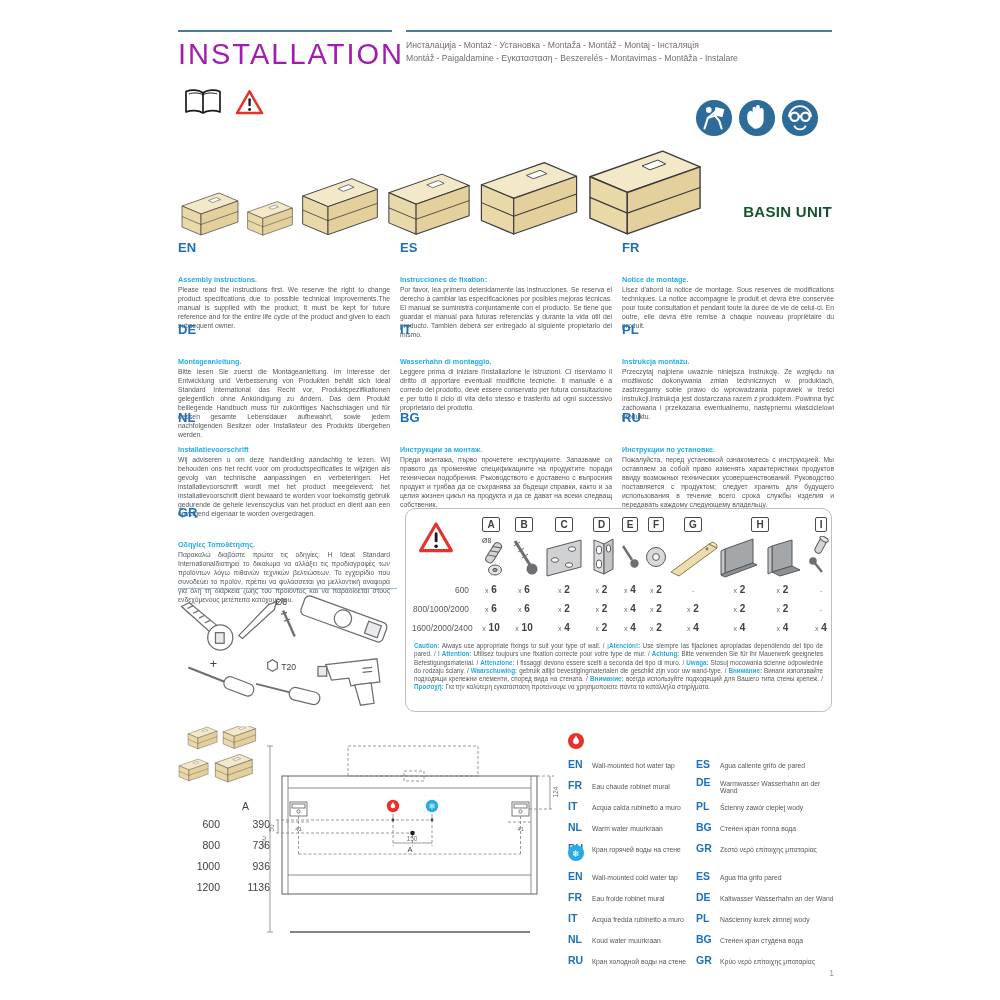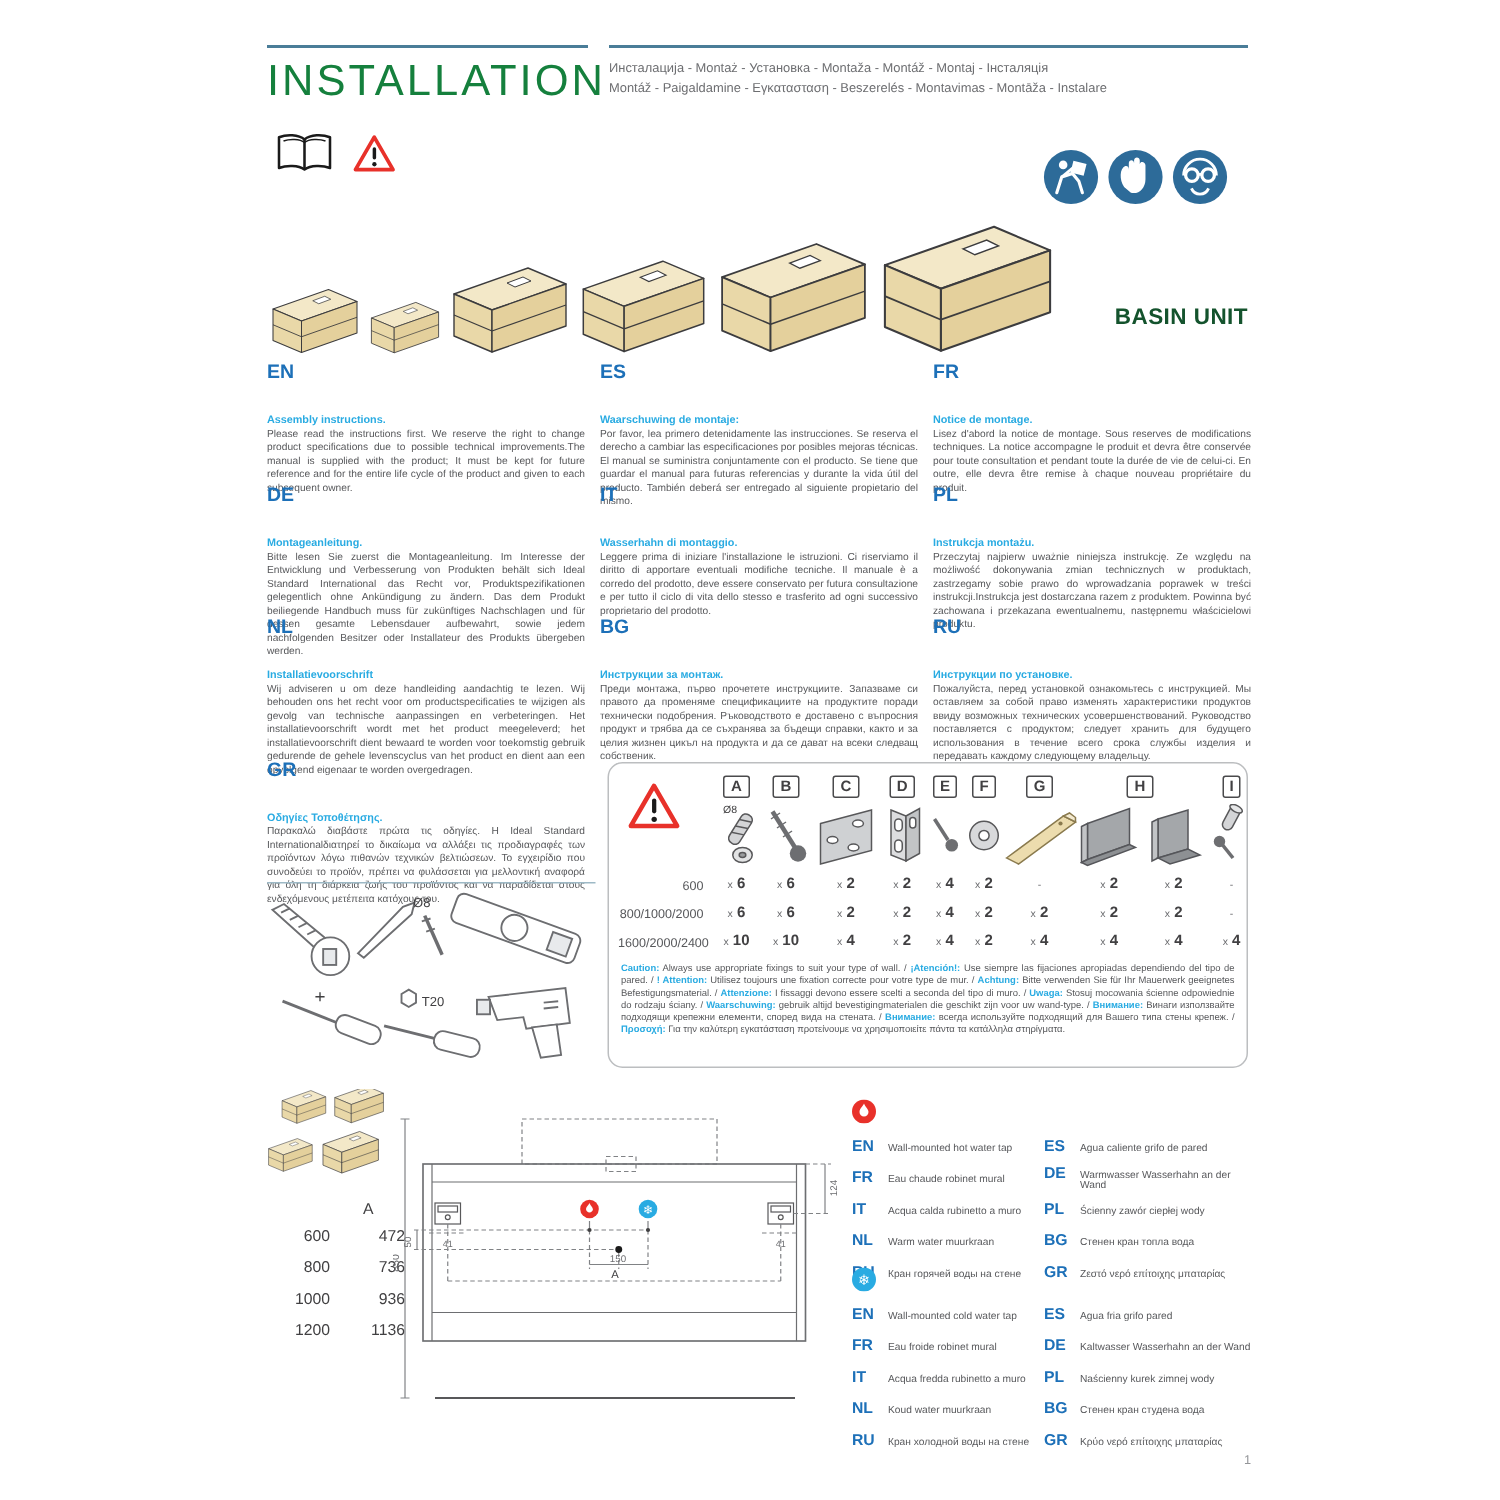--- a/index.html
+++ b/index.html
@@ -7,21 +7,21 @@
     width:1000px;height:1000px;background:#ffffff;position:relative;
     font-family:"Liberation Sans","DejaVu Sans",sans-serif;color:#57585b;
     -webkit-font-smoothing:antialiased;overflow:hidden;
   }
   .abs{position:absolute;}
   
   .title-block{left:178px;top:30px;width:214px;}
   .rule{border-top:2px solid #4a7d98;height:0;}
   h1.main-title{
     margin:8px 0 0 0;font-size:29px;font-weight:400;letter-spacing:2px;
-    color:#15803d;line-height:1;
+    color:#a21caf;line-height:1;
   }
   .ml-block{left:406px;top:30px;width:426px;}
   .ml-lines{margin-top:7px;font-size:8.6px;line-height:1.55;color:#6d6e71;text-align:justify;}
   .docicons{left:183px;top:88px;display:flex;gap:12px;align-items:center;}
   .safety{left:695px;top:99px;display:flex;gap:5px;}
   .safety svg{display:block;}
   
   .cabrow{left:180px;top:138px;width:535px;height:98px;display:flex;align-items:flex-end;gap:6px;}
   .basin-label{left:700px;top:203px;width:132px;text-align:right;font-size:15px;font-weight:bold;color:#14532d;letter-spacing:.3px;}
   
@@ -169,21 +169,21 @@
 </div>
 <div class="abs basin-label">BASIN UNIT</div>
 
 <div class="abs section r1 c1">
   <div class="s-code">EN</div>
   <div class="s-title">Assembly instructions.</div>
   <div class="s-body">Please read the instructions first. We reserve the right to change product specifications due to possible technical improvements.The manual is supplied with the product; It must be kept for future reference and for the entire life cycle of the product and given to each subsequent owner.</div>
 </div>
 <div class="abs section r1 c2">
   <div class="s-code">ES</div>
-  <div class="s-title">Waarschuwing de montaje:</div>
+  <div class="s-title">Instrucciones de fixation:</div>
   <div class="s-body">Por favor, lea primero detenidamente las instrucciones. Se reserva el derecho a cambiar las especificaciones por posibles mejoras técnicas. El manual se suministra conjuntamente con el producto. Se tiene que guardar el manual para futuras referencias y durante la vida útil del producto. También deberá ser entregado al siguiente propietario del mismo.</div>
 </div>
 <div class="abs section r1 c3">
   <div class="s-code">FR</div>
   <div class="s-title">Notice de montage.</div>
   <div class="s-body">Lisez d'abord la notice de montage. Sous reserves de modifications techniques. La notice accompagne le produit et devra être conservée pour toute consultation et pendant toute la durée de vie de celui-ci. En outre, elle devra être remise à chaque nouveau propriétaire du produit.</div>
 </div>
 <div class="abs section r2 c1">
   <div class="s-code">DE</div>
   <div class="s-title">Montageanleitung.</div>
@@ -470,21 +470,21 @@
     <use href="#cab" transform="translate(88,-6) scale(0.58)"></use>
     <use href="#cab" transform="translate(0,64) scale(0.52)"></use>
     <use href="#cab" transform="translate(72,54) scale(0.66)"></use>
   </svg>
 </div>
 
 <div class="abs dimtable">
   <div class="dh">A</div>
   <div class="drow">
     <span class="dc">600</span>
-    <span class="dc">472</span>
+    <span class="dc">390</span>
   </div>
   <div class="drow">
     <span class="dc">800</span>
     <span class="dc">736</span>
   </div>
   <div class="drow">
     <span class="dc">1000</span>
     <span class="dc">936</span>
   </div>
   <div class="drow">

